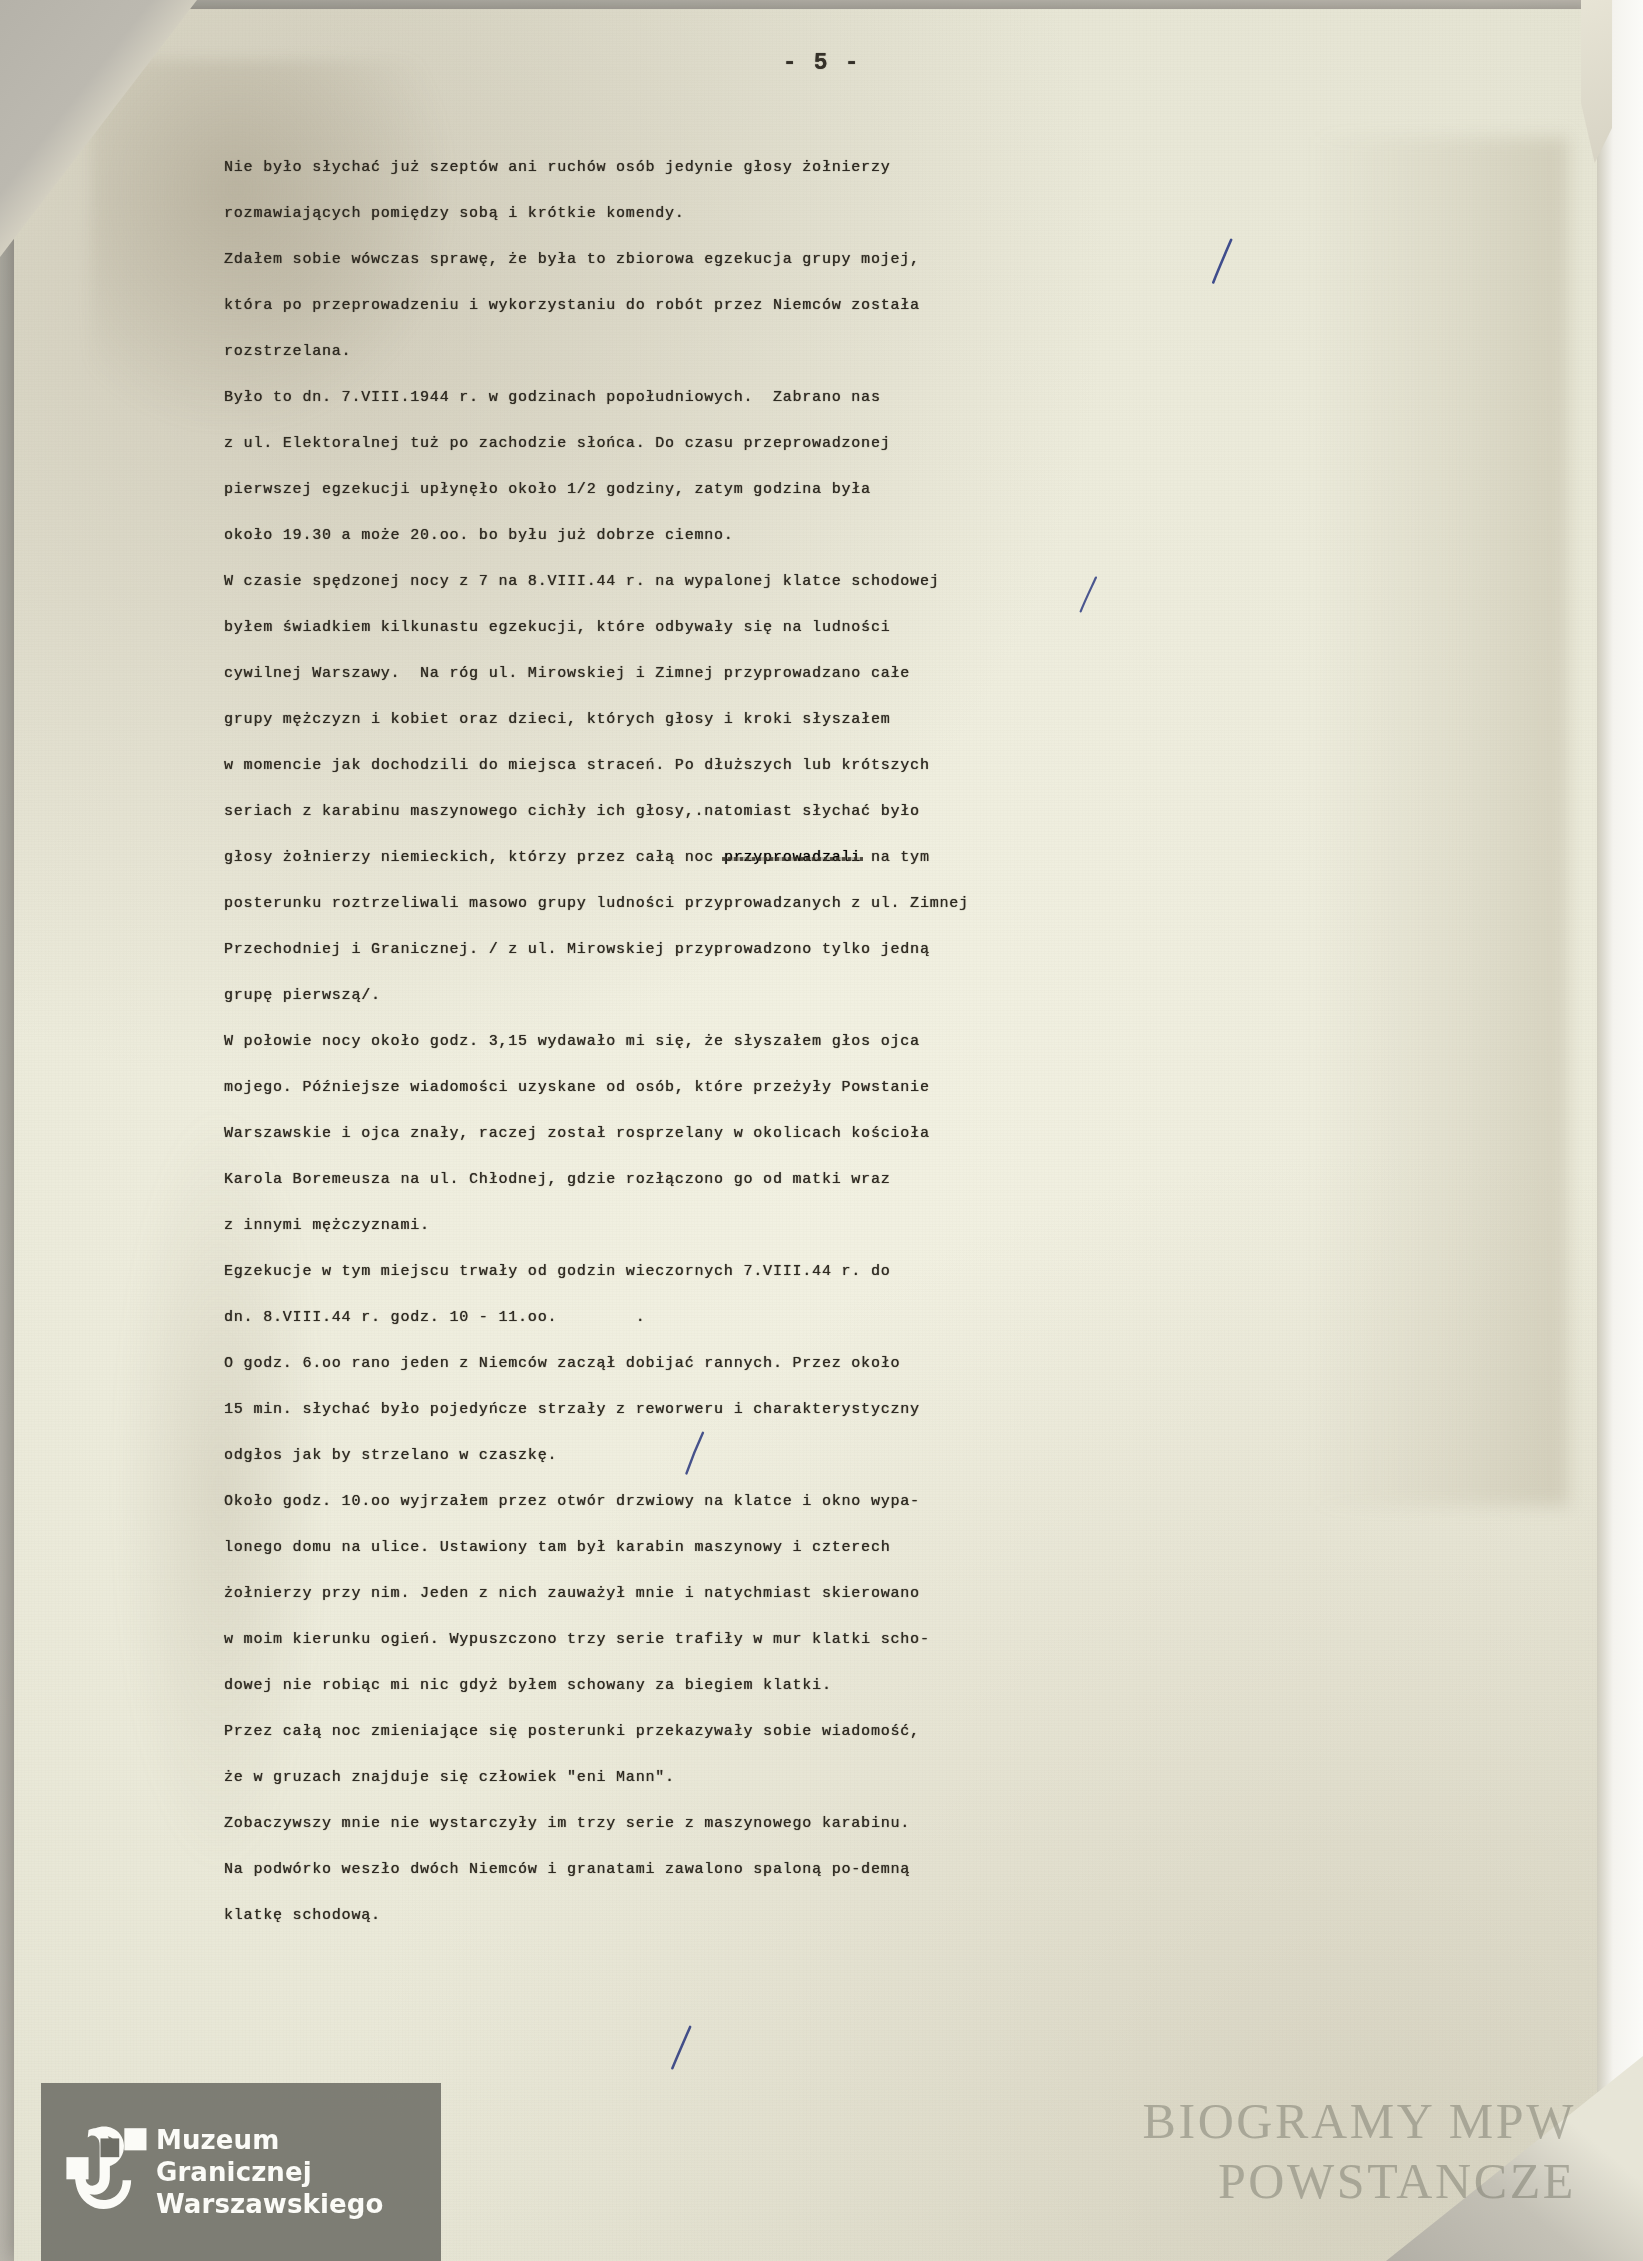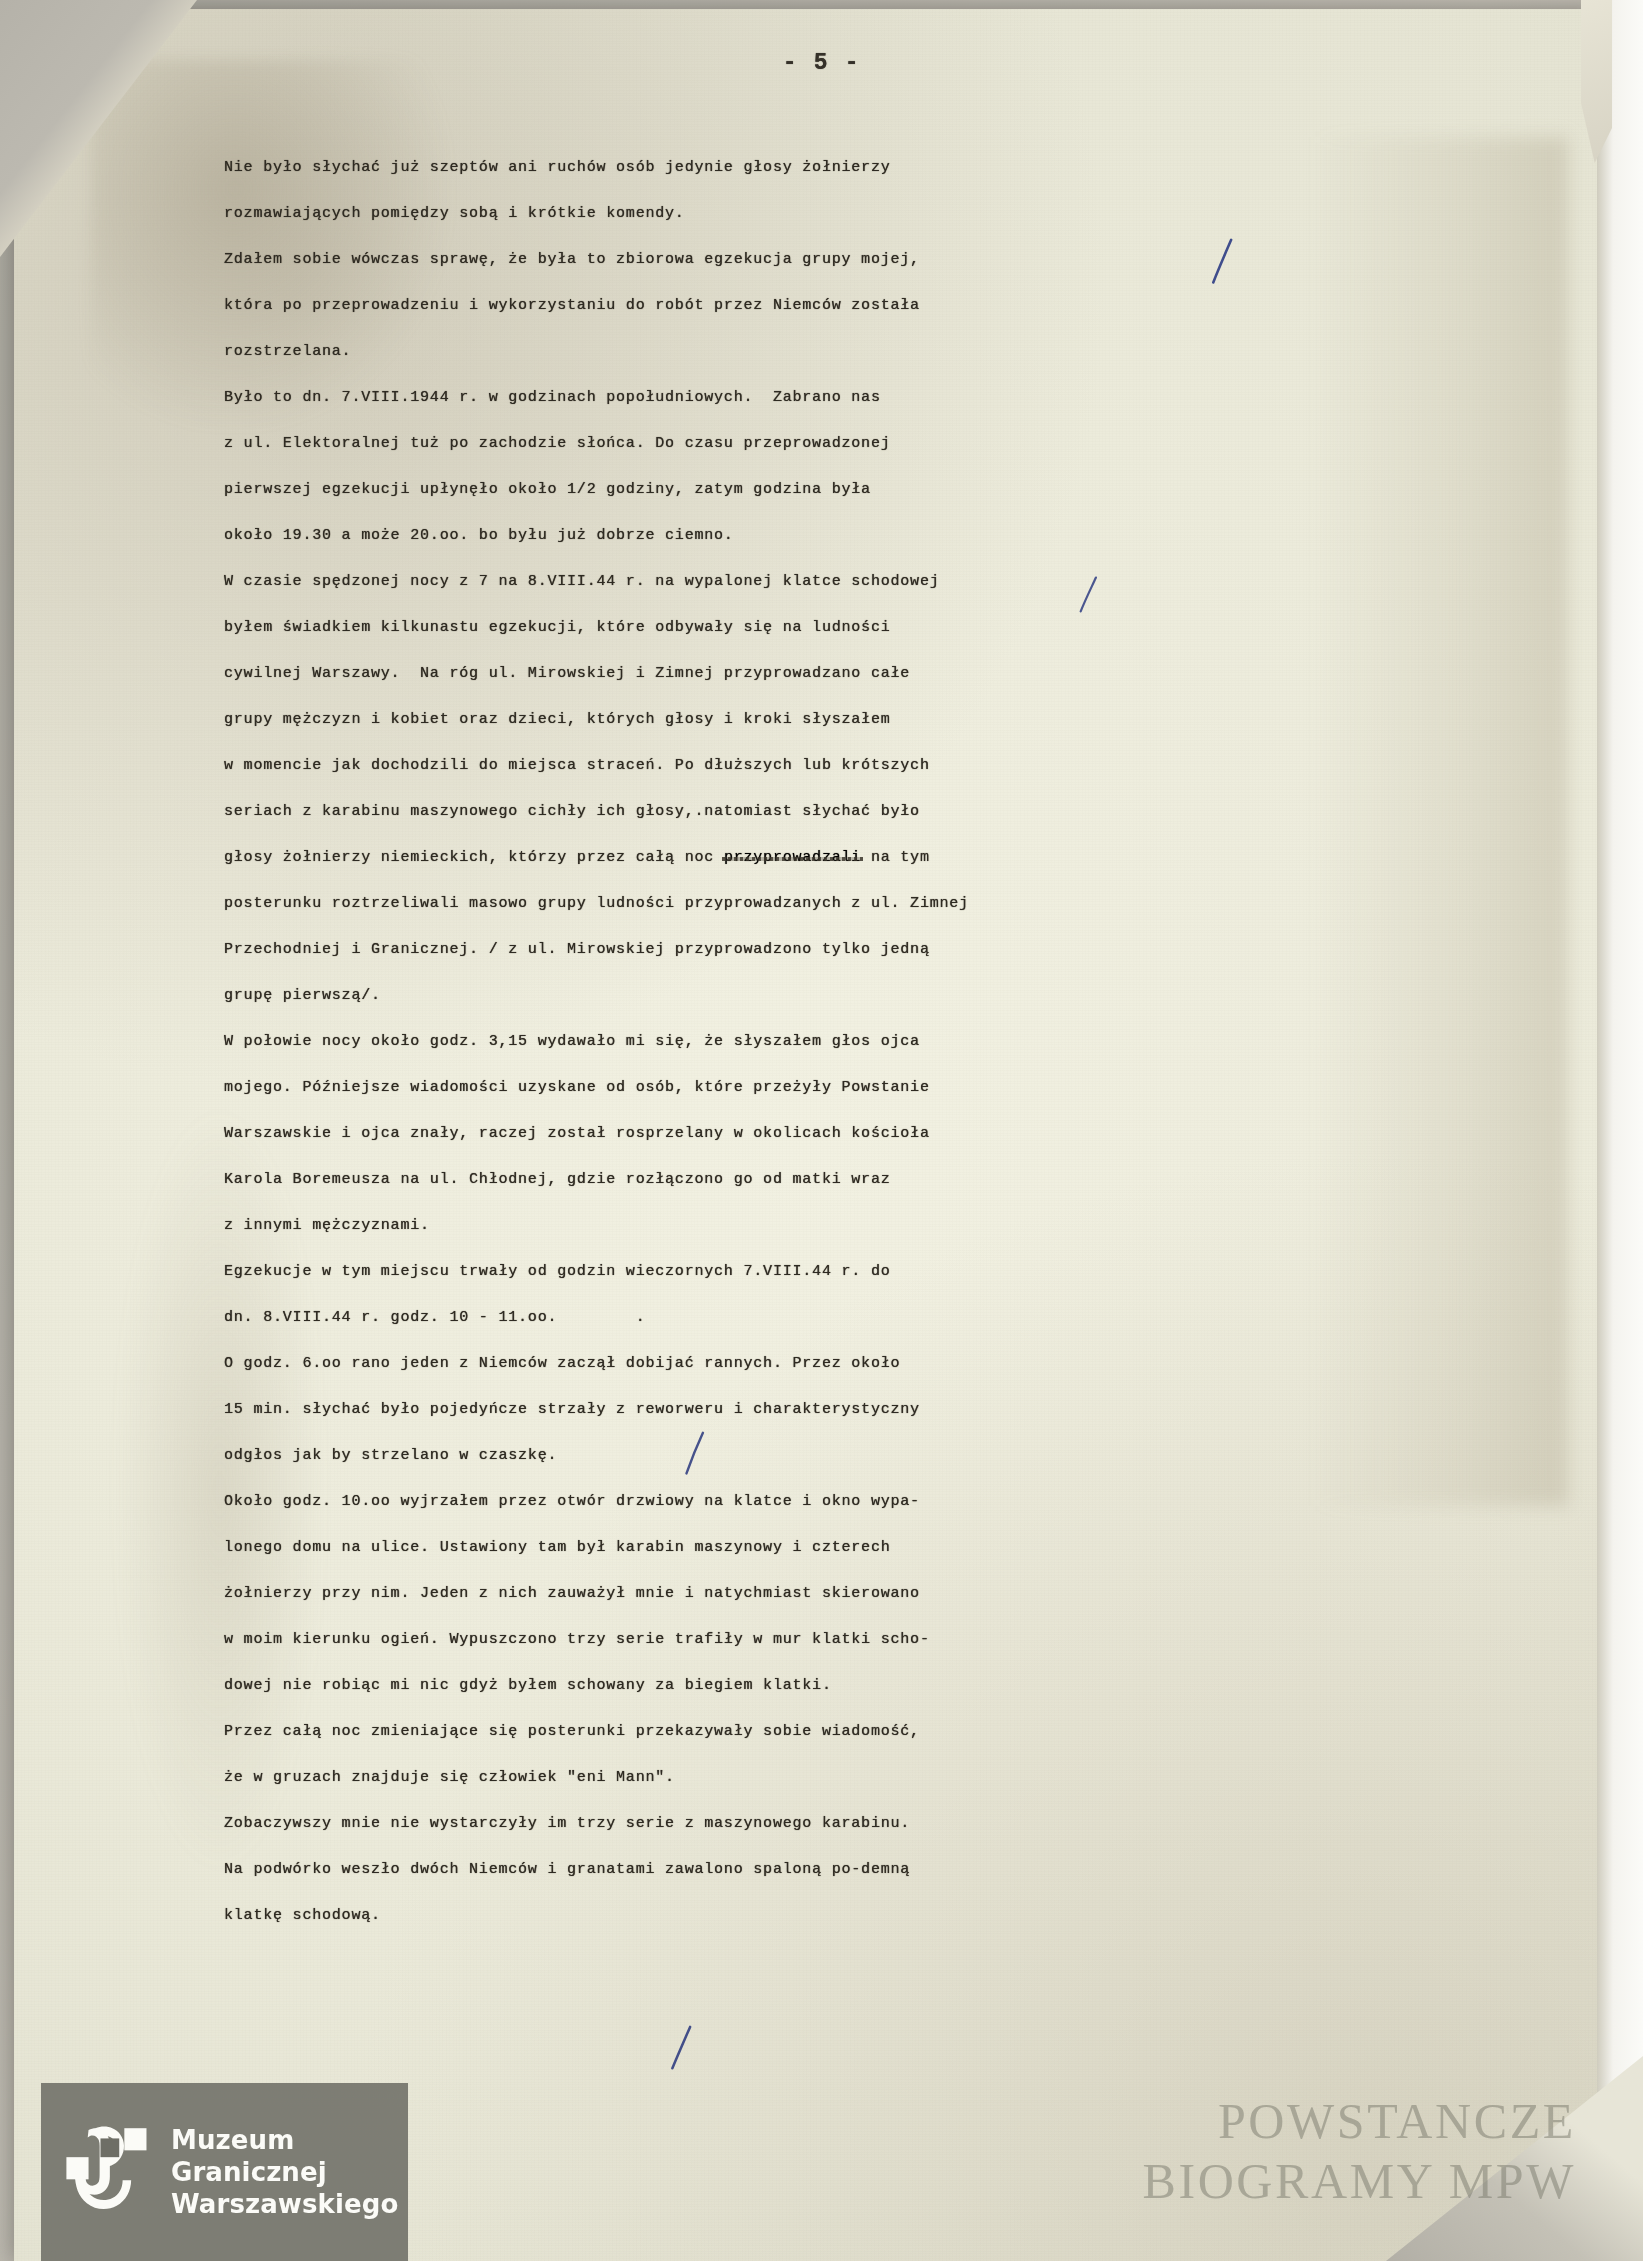--- a/index.html
+++ b/index.html
@@ -138,26 +138,26 @@
     pointer-events: none;
     color: #3d4a86;
   }
   .pen svg { display: block; overflow: visible; }
 
   
   .logo-block {
     position: absolute;
     left: 41px;
     bottom: 0;
-    width: 367px;
+    width: 400px;
     height: 178px;
     background: rgba(110,110,102,.88);
     display: flex;
     align-items: center;
-    gap: 16px;
+    gap: 1px;
     padding-left: 22px;
     box-sizing: border-box;
   }
   .logo-mark { width: 92px; height: 99px; flex: none; }
   .logo-text {
     color: #fbfbf7;
     font-family: "DejaVu Sans", sans-serif;
     font-size: 26px;
     line-height: 32px;
     font-weight: 700;
@@ -236,18 +236,18 @@
       </g>
     </svg>
     <div class="logo-text">
       <span>Muzeum</span>
       <span>Granicznej</span>
       <span>Warszawskiego</span>
     </div>
   </div>
 
   <div class="watermark">
+    <span>BIOGRAMY MPW</span>
     <span>POWSTANCZE</span>
-    <span>BIOGRAMY MPW</span>
   </div>
 
 </div>
 
 
 </body></html>

